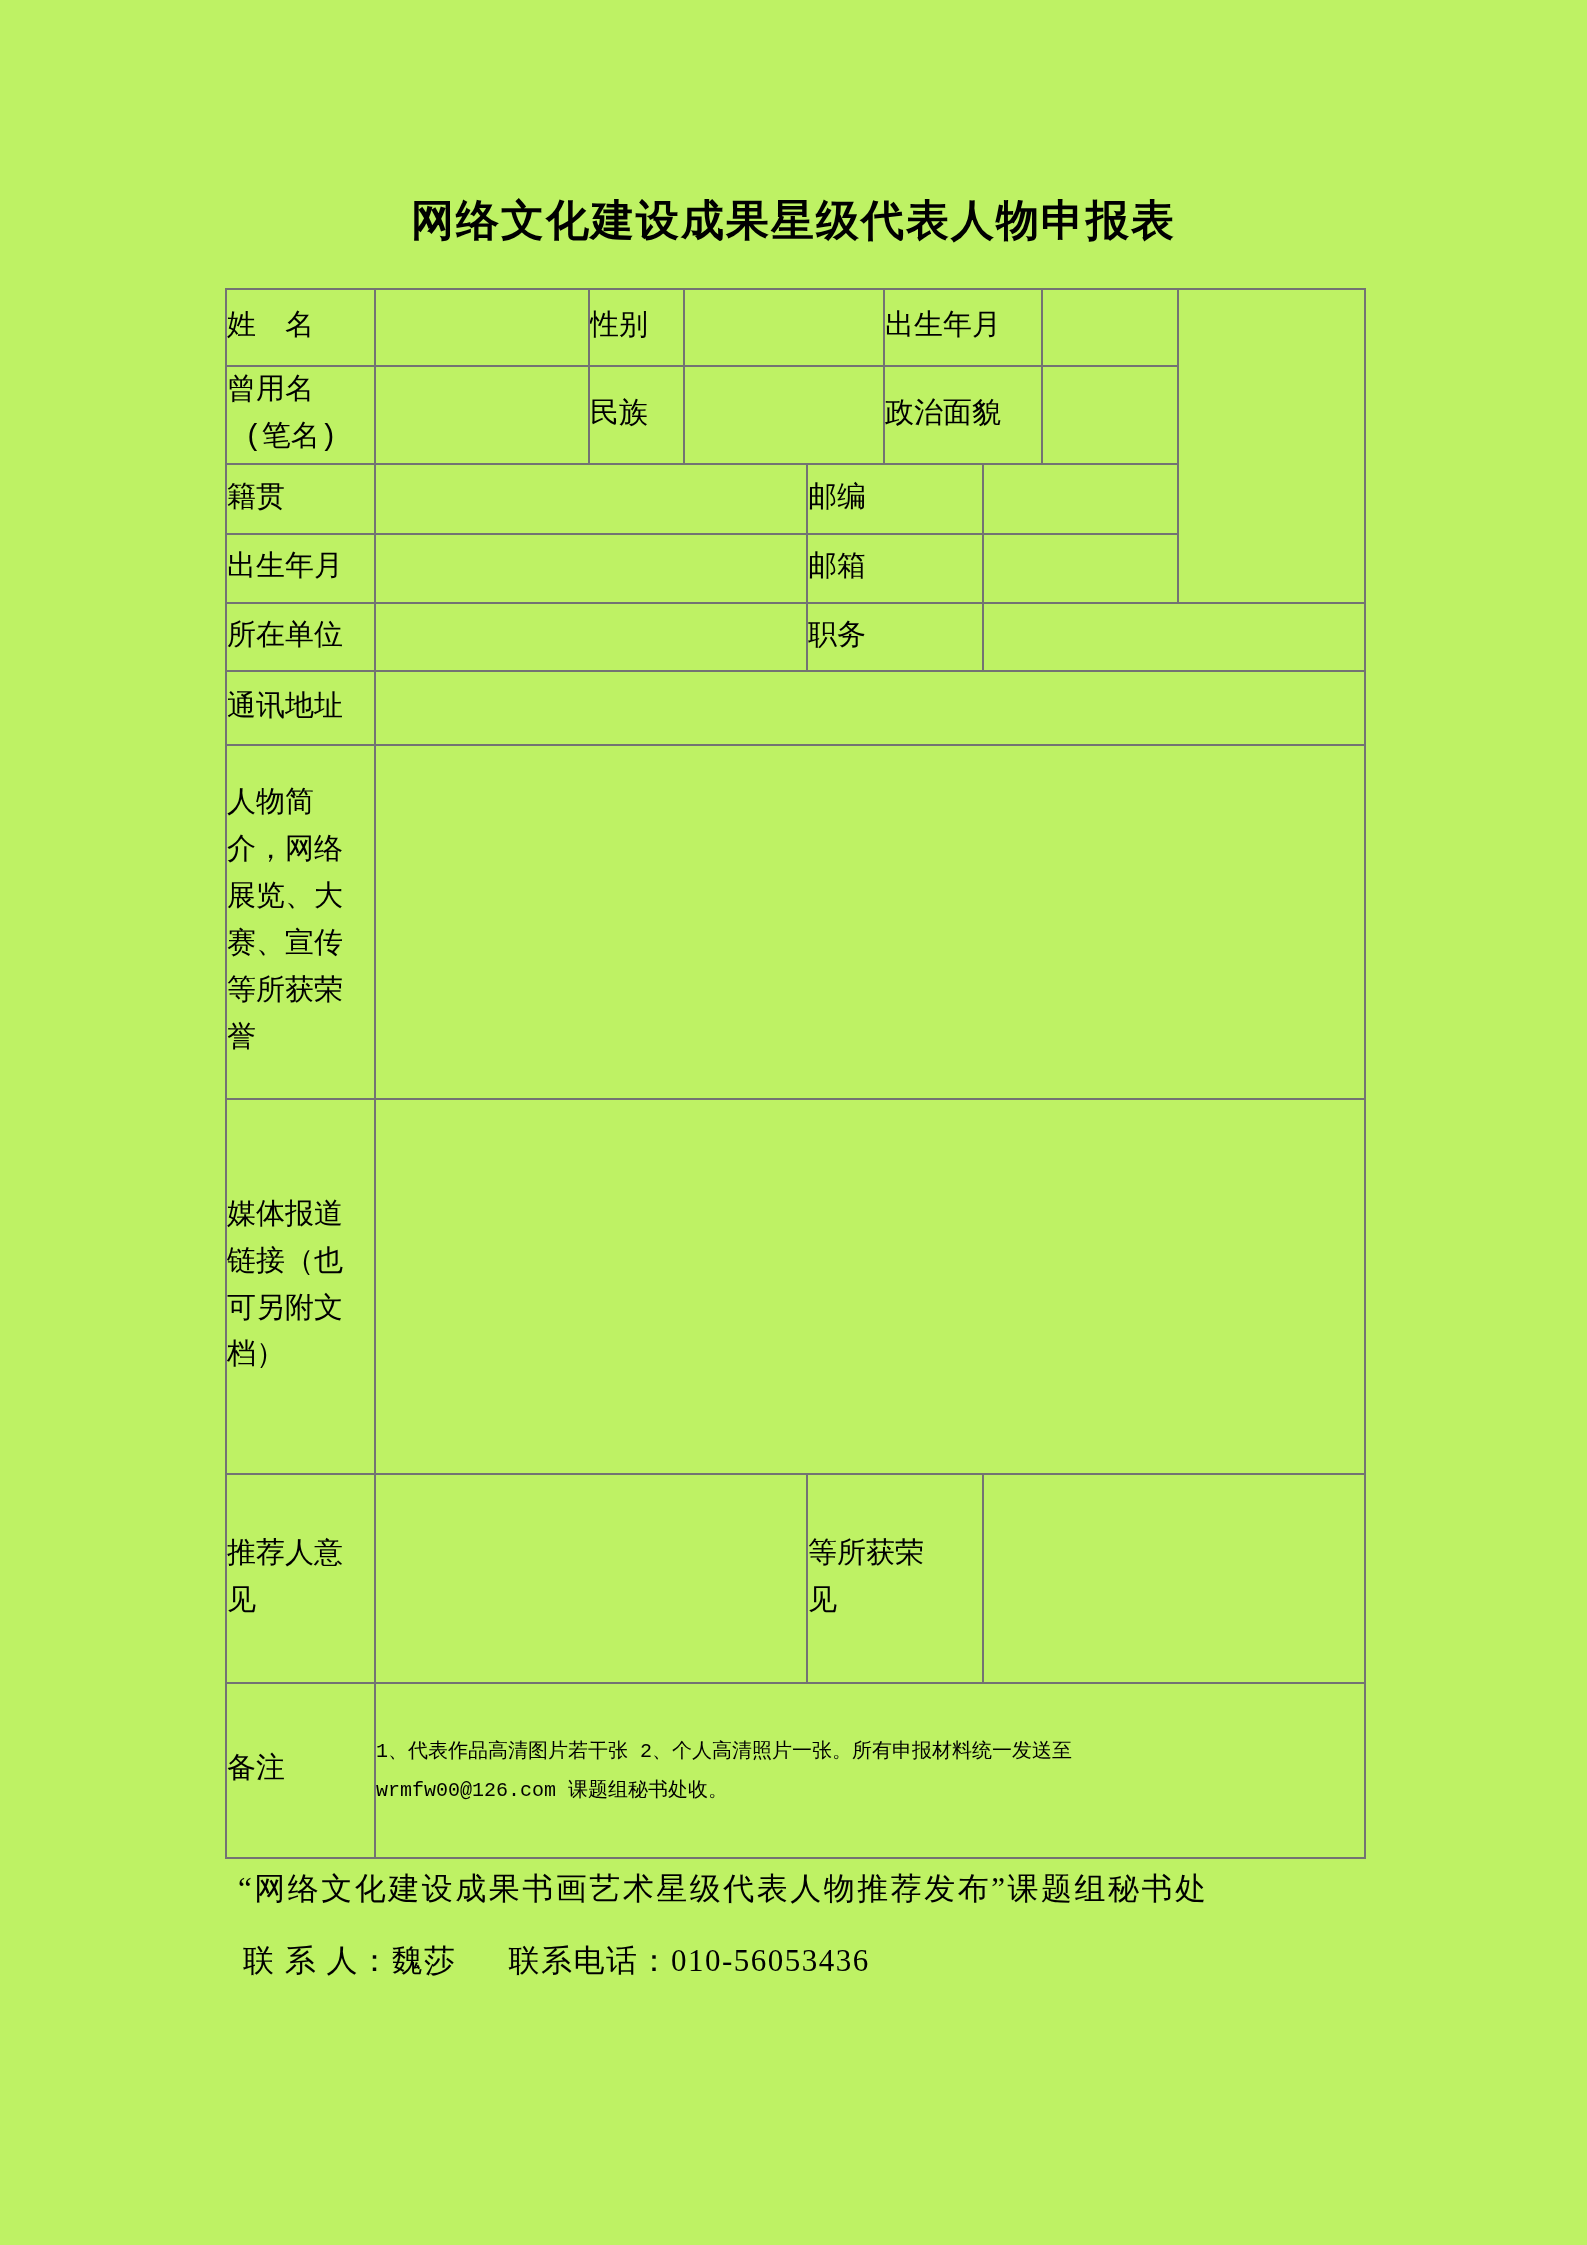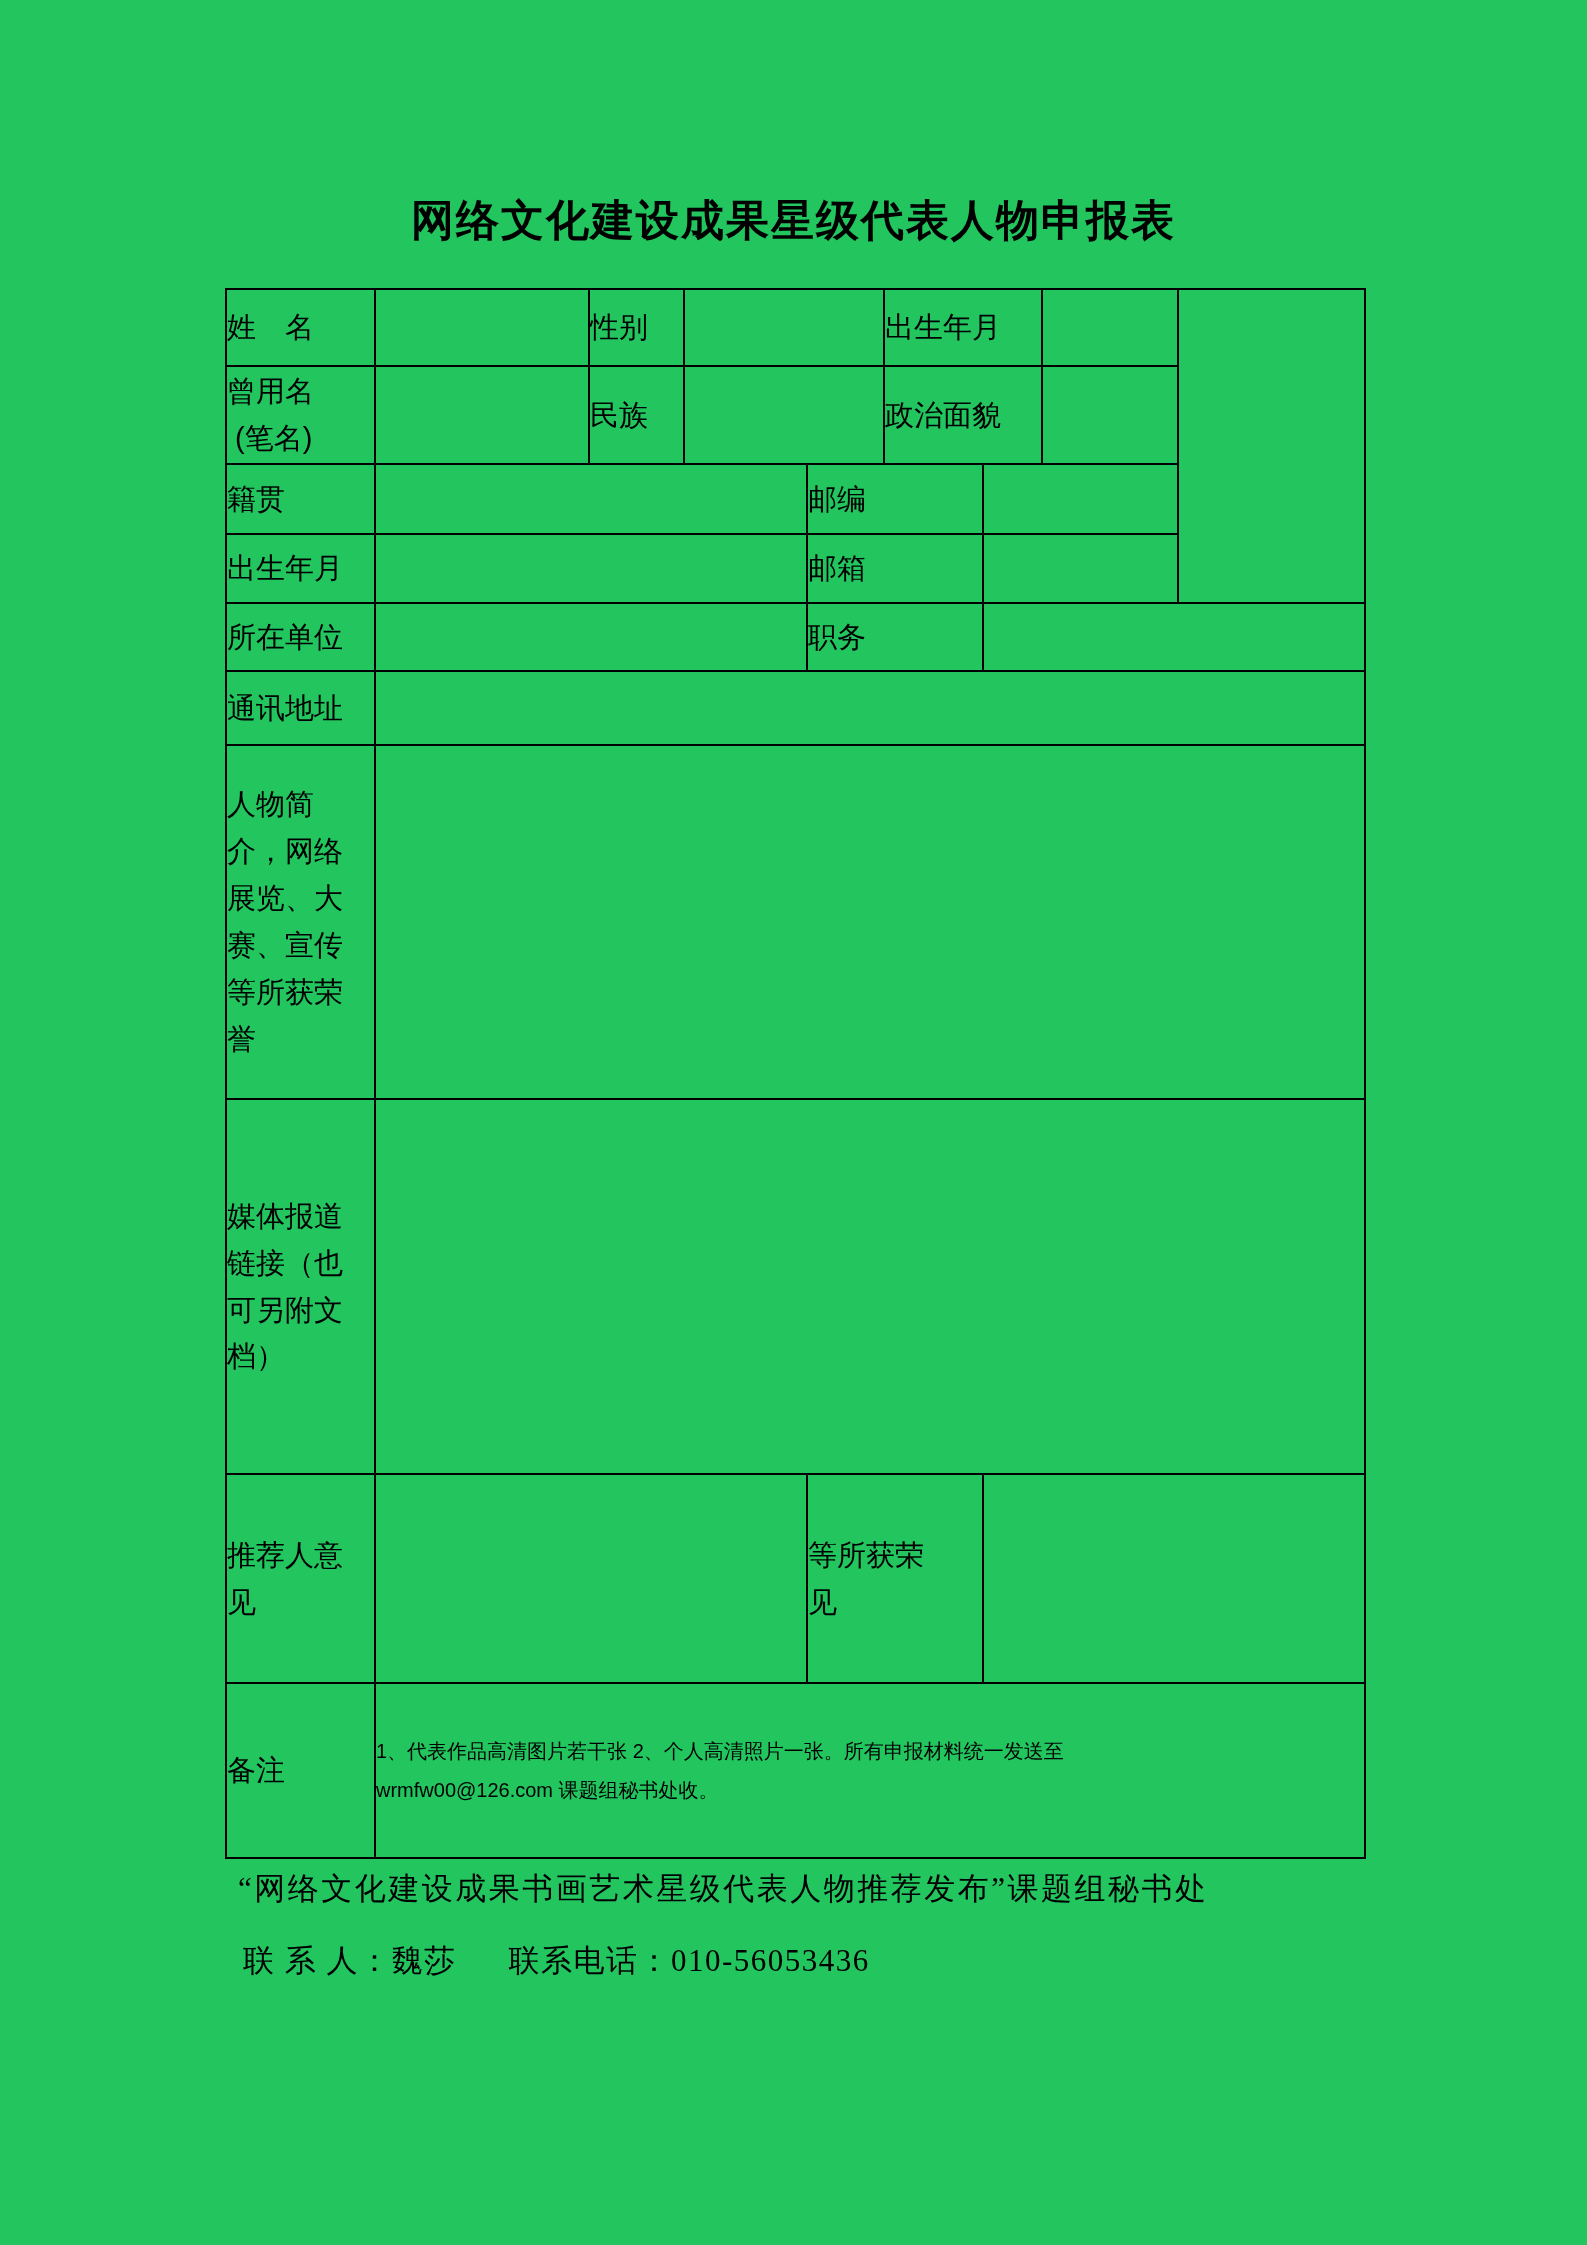--- a/index.html
+++ b/index.html
@@ -6,45 +6,46 @@
   html, body { margin: 0; padding: 0; }
   body {
     width: 1587px; height: 2245px;
     background: #ffffff;
     color: #000000;
     font-family: "Liberation Sans", sans-serif;
   }
   .page {
     position: relative;
     width: 1587px; height: 2245px;
-    background: #22c55e;
+    background: #bef264;
     overflow: hidden;
   }
   .doc-title {
     position: absolute;
     top: 192px; left: 0; width: 100%;
     text-align: center;
     font-family: "Liberation Serif", serif;
     font-weight: bold;
     font-size: 43px;
     letter-spacing: 2px;
     white-space: nowrap;
   }
   table.form {
     position: absolute;
     left: 225px; top: 288px;
     width: 1139px;
     border-collapse: collapse;
     table-layout: fixed;
   }
   table.form td {
-    border: 2px solid #000000;
+    border: 2px solid #737373;
     vertical-align: middle;
     padding: 0;
     overflow: hidden;
+    font-family: Liberation Mono, monospace;
   }
   td.label {
     padding: 4px 6px 4px 13px;
     font-size: 29px;
     line-height: 1.62;
     white-space: pre-wrap;
   }
   td.remarks-text {
     padding: 8px 16px 8px 21px;
     font-size: 20px;

